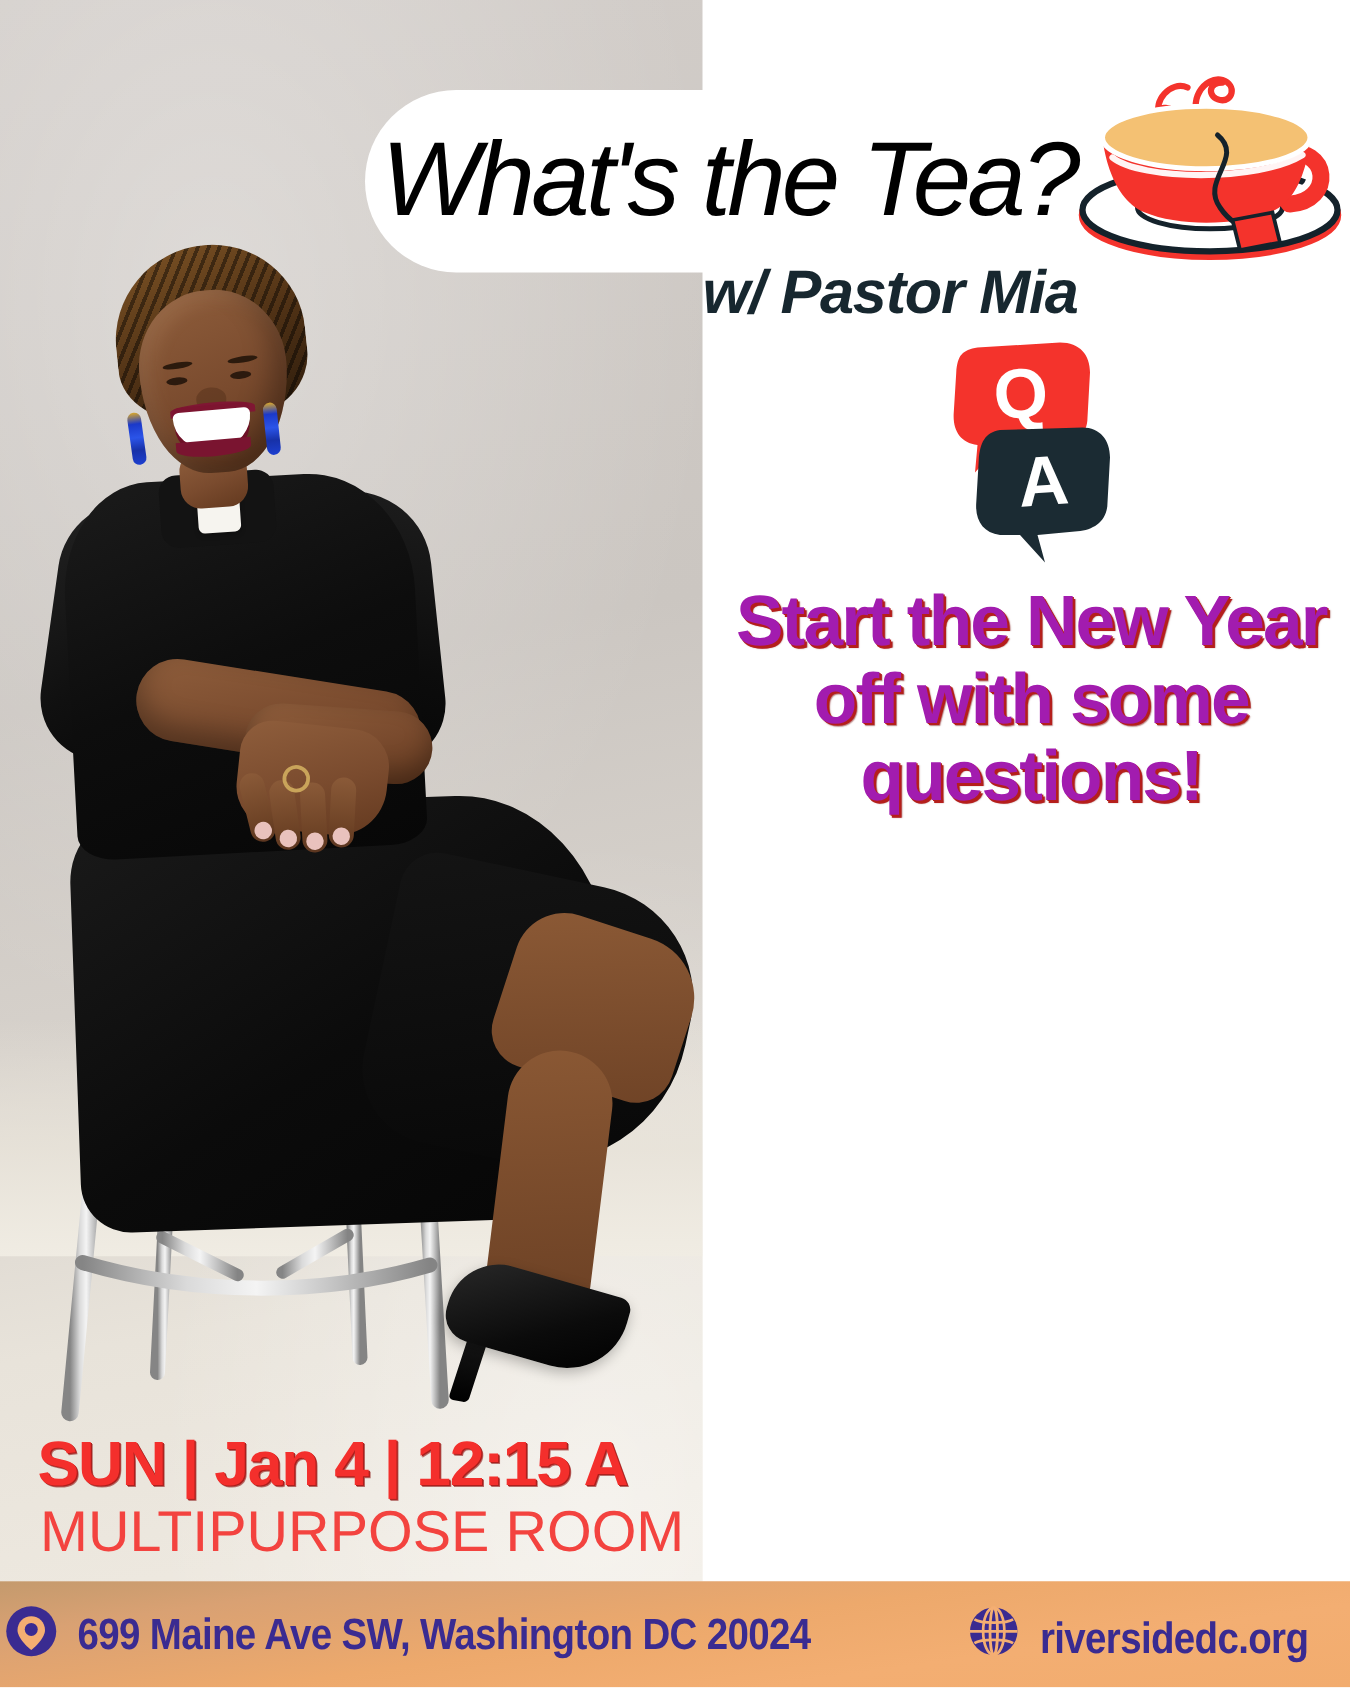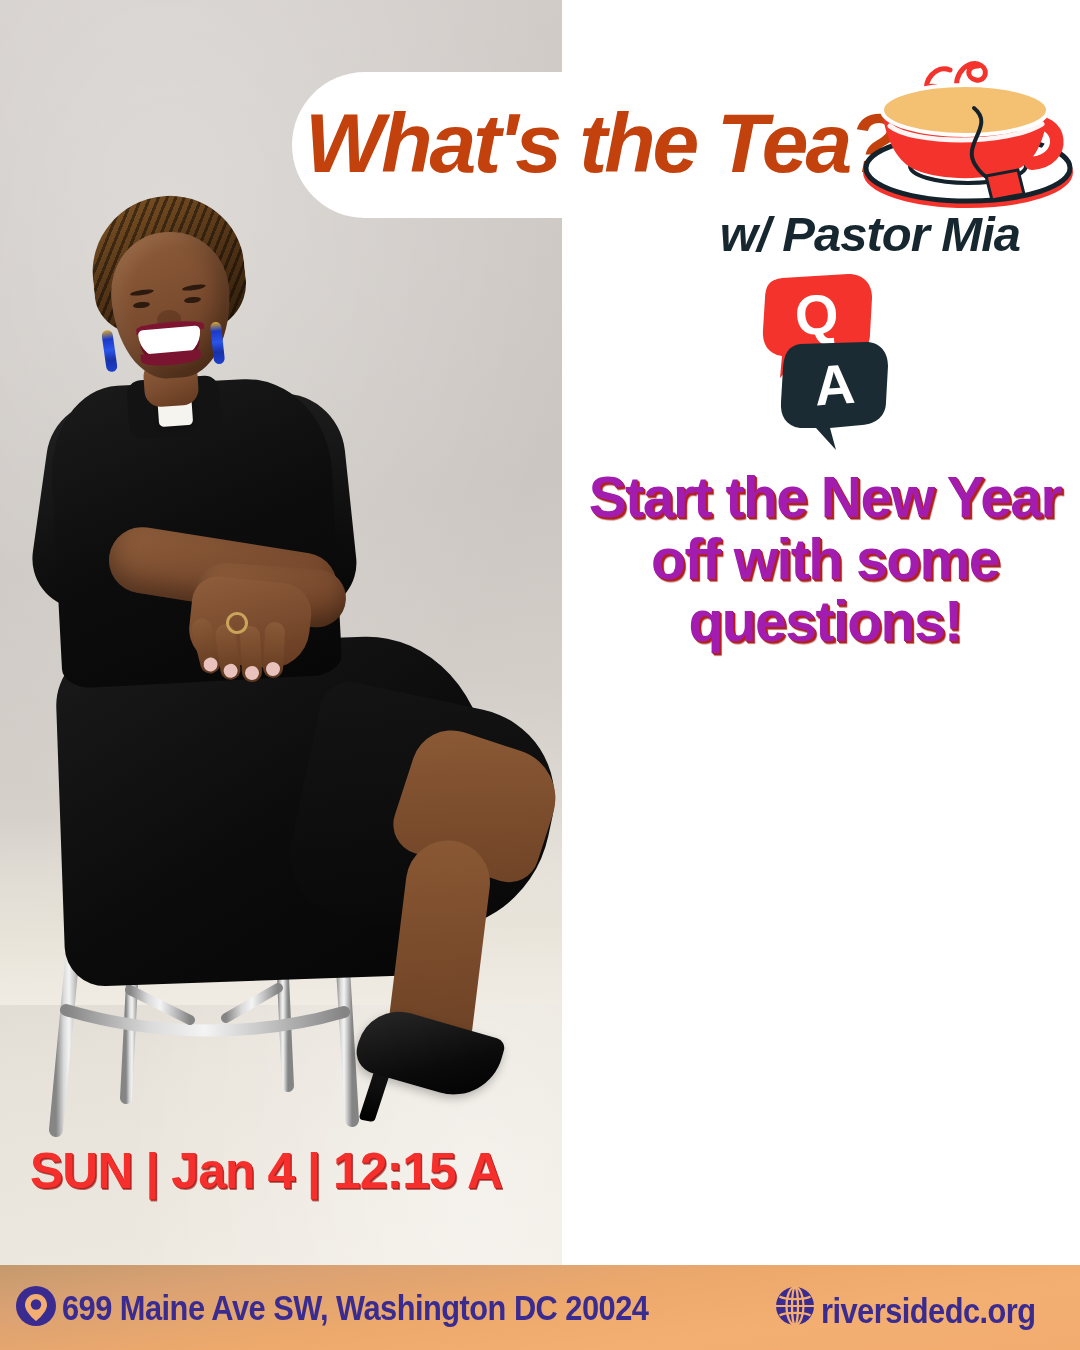--- a/index.html
+++ b/index.html
@@ -251,38 +251,38 @@
     height: 146px;
     background: #ffffff;
     border-radius: 73px 0 0 73px;
   }
   .title-text {
     position: absolute;
     left: 305px;
     top: 78px;
     width: 600px;
     font-size: 84px;
-    font-weight: bold;
+    font-weight: normal;
     font-style: italic;
-    color: #c2410c;
+    color: #000000;
     letter-spacing: -3px;
     line-height: 130px;
     white-space: nowrap;
   }
 
   
   .teacup { position: absolute; left: 856px; top: 48px; width: 232px; height: 172px; }
 
   
   .subtitle {
     position: absolute;
     left: 562px;
     top: 206px;
     width: 500px;
-    text-align: right;
+    text-align: left;
     padding-right: 42px;
     box-sizing: border-box;
     font-size: 49px;
     font-weight: bold;
     font-style: italic;
     color: #17272f;
     letter-spacing: -1px;
     white-space: nowrap;
   }
 
@@ -353,21 +353,21 @@
     height: 85px;
     background: linear-gradient(172deg, #c49a6d 0%, #d9a173 18%, #eda96c 48%, #f3ae72 72%, #f2ac6e 100%);
     display: flex;
     align-items: center;
     justify-content: center;
     gap: 0px;
   }
   .footer-item {
     display: flex;
     align-items: center;
-    gap: 5px;
+    gap: 16px;
   }
   .footer-item + .footer-item { margin-left: 46px; align-items: flex-end; }
   .footer-text {
     font-size: 35px;
     font-weight: bold;
     color: #3a2b91;
     letter-spacing: -0.6px;
     transform: scaleX(0.88);
     transform-origin: left center;
     white-space: nowrap;
@@ -507,20 +507,21 @@
         <path d="M48 72 L114 70 C128 70 136 80 136 94 L134 130 C134 144 124 152 110 153 L78 156 L84 178 L64 156 L48 156 C34 154 28 144 29 130 L31 96 C32 82 36 74 48 72 Z" fill="#1b2b33"></path>
       </g>
       <text x="84" y="132" font-family="Liberation Sans, sans-serif" font-size="56" font-weight="bold" fill="#ffffff" text-anchor="middle" transform="rotate(-4 84 132)">A</text>
     </svg>
   </div>
 
   <div class="headline">Start the New Year off with some questions!</div>
 
 
   <div class="when-line">SUN | Jan 4 | 12:15 A</div>
+  <div class="where-line">MULTIPURPOSE ROOM</div>
 
   <div class="footer">
 
     <div class="footer-item">
       <span class="circ-icon">
         <svg width="42" height="42" viewBox="0 0 42 42">
           <circle cx="21" cy="21" r="20" fill="#3a2b91"></circle>
           <path d="M21 9 C14.9 9 10 13.9 10 20 C10 27.5 21 36 21 36 C21 36 32 27.5 32 20 C32 13.9 27.1 9 21 9 Z" fill="#f4ae72"></path>
           <circle cx="21" cy="19.5" r="5.2" fill="#3a2b91"></circle>
         </svg>

